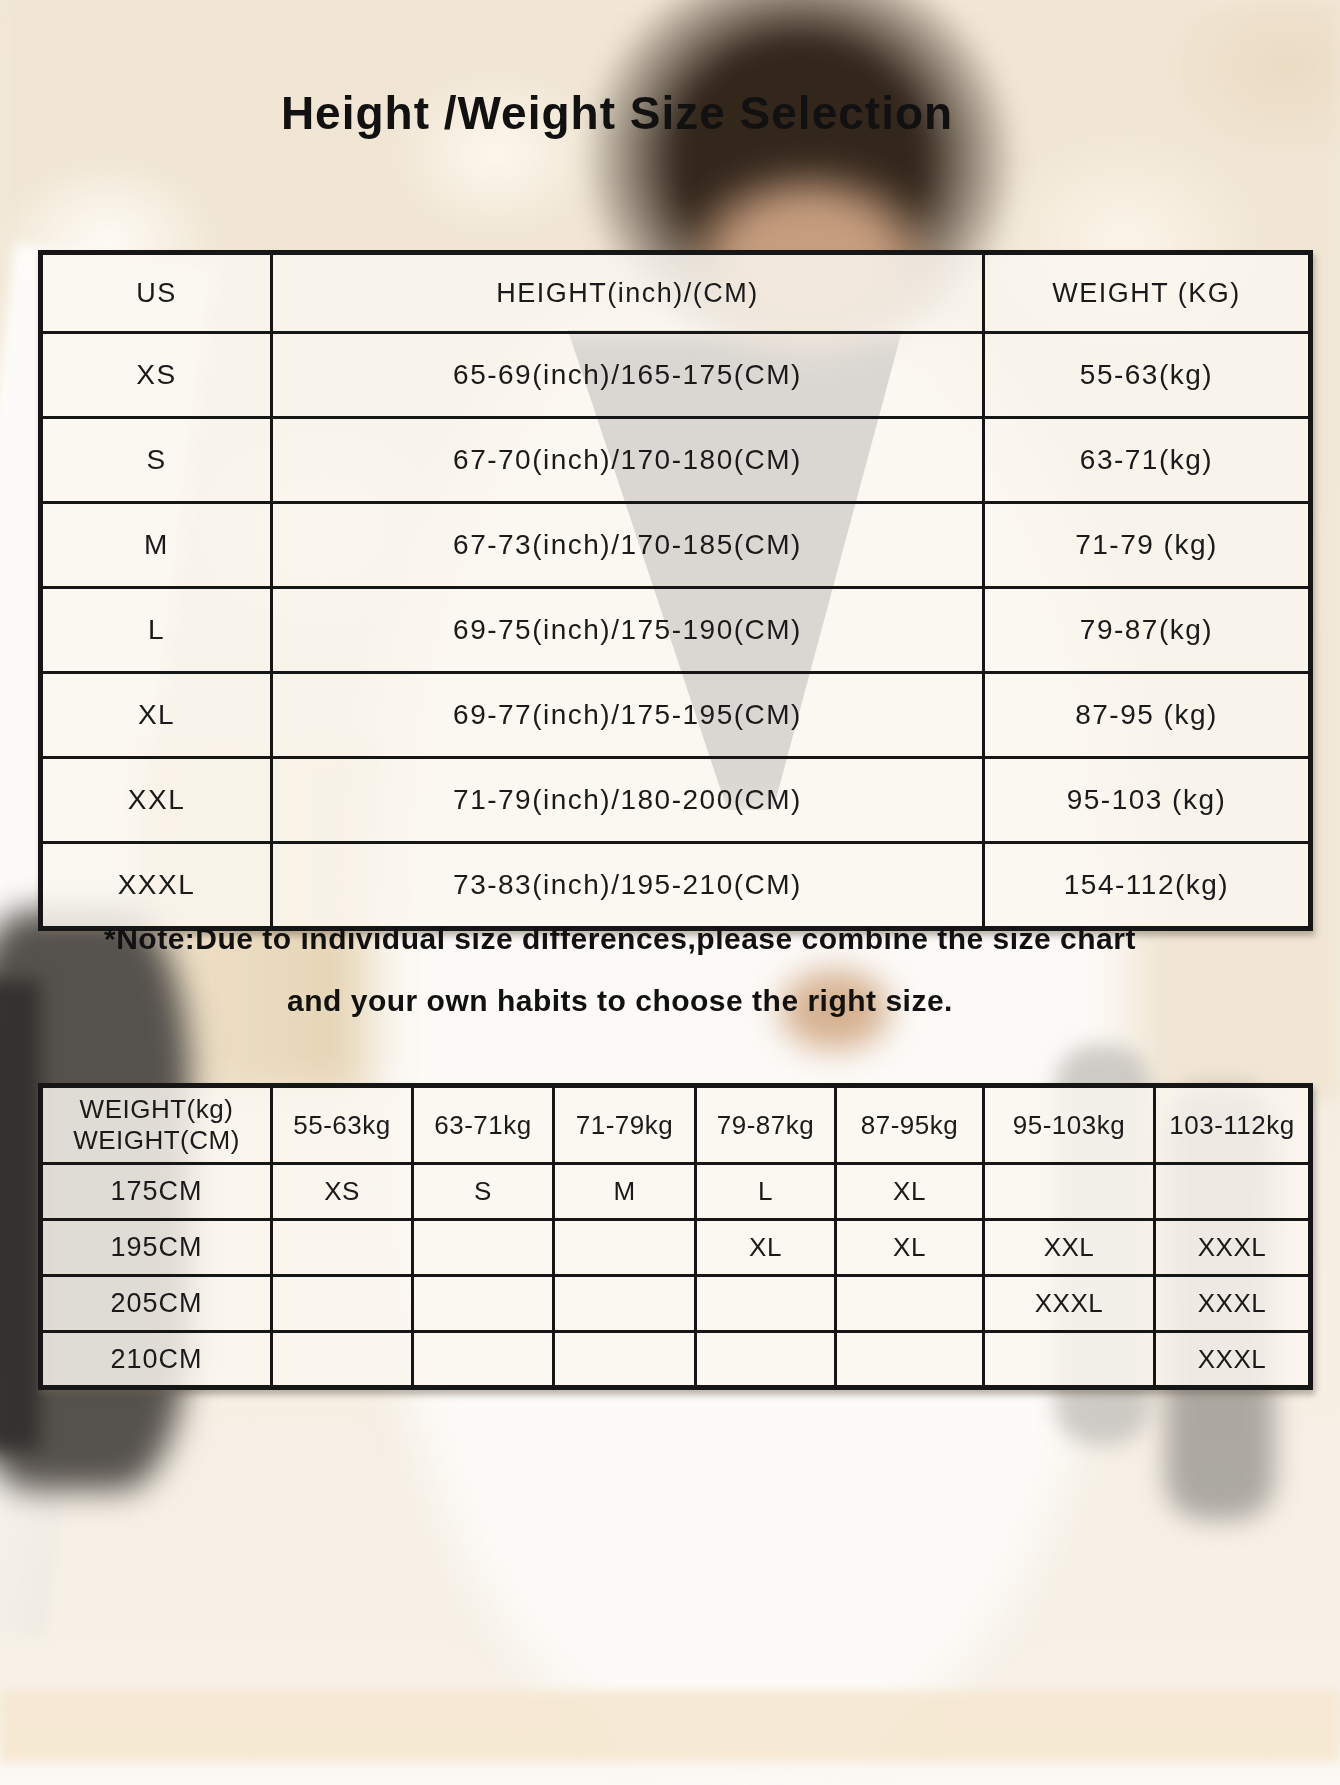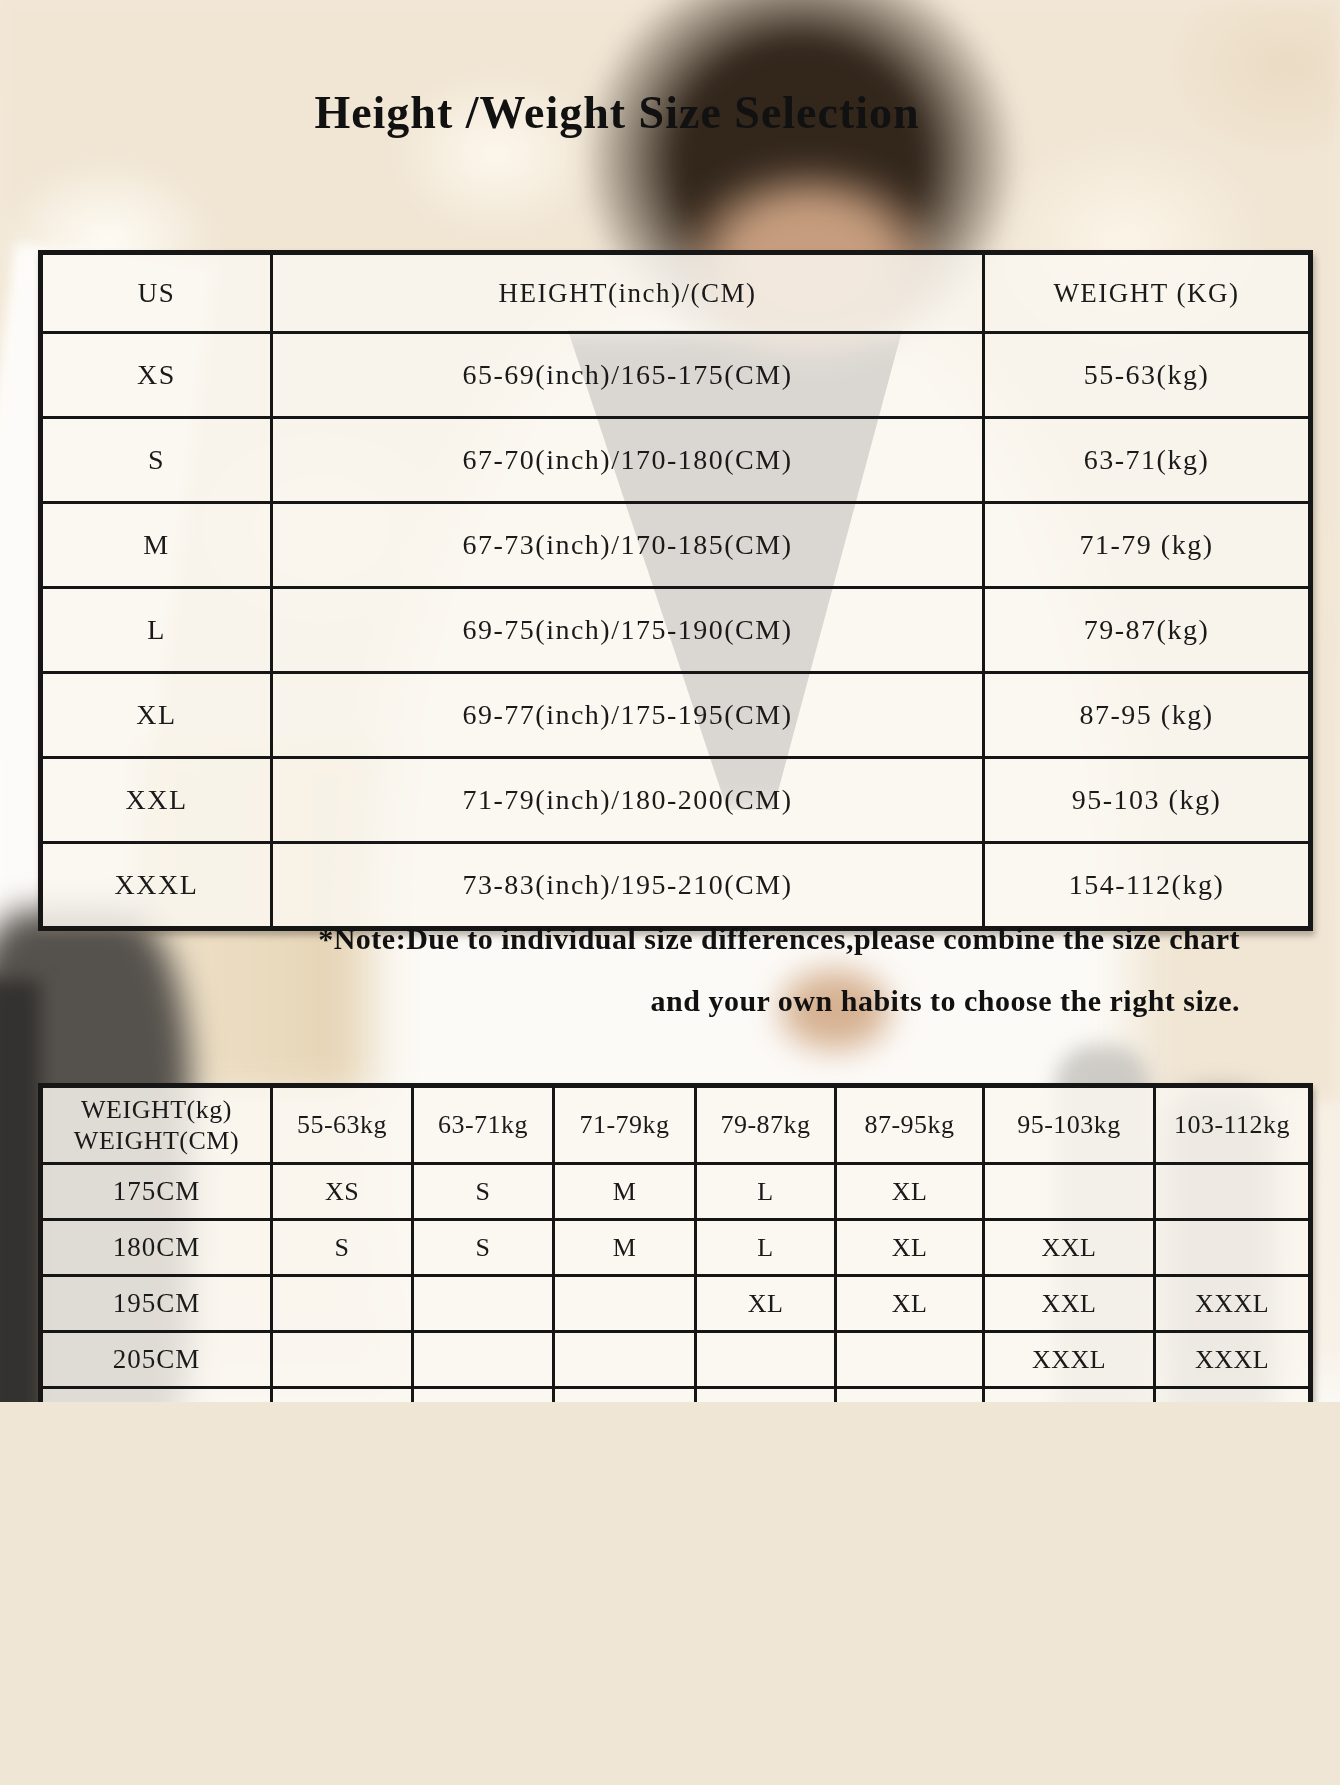--- a/index.html
+++ b/index.html
@@ -4,25 +4,25 @@
 <style>
   :root{
     --text:#1a1a1a;
     --border:#161616;
     --page-bg:#f3ead9;
   }
   html,body{margin:0;padding:0;}
   body{background:#efe6d6;}
   .page{
     position:relative;
-    width:1340px;height:1402px;
+    width:1340px;height:1785px;
     margin:0 auto;
     overflow:hidden;
     background:linear-gradient(180deg,#f2e8d8 0%,#f4ecdf 45%,#f6efe4 78%,#f7f1e8 96%,#fbf9f5 100%);
-    font-family:Liberation Serif, serif;
+    font-family:Liberation Sans, sans-serif;
     color:var(--text);
   }
 
   
   .bg{position:absolute;inset:0;z-index:0;}
   .bg div{position:absolute;}
   .flower-wall{
     left:0;top:0;width:1340px;height:1100px;
     background:
       radial-gradient(160px 120px at 8% 22%, rgba(255,253,247,.95), rgba(255,253,247,0) 70%),
@@ -79,21 +79,21 @@
     color:var(--text);overflow:hidden;white-space:nowrap;
     font-weight:normal;
   }
   .t1{left:38px;top:250px;width:1270px;border:5px solid var(--border);}
   .t1 th,.t1 td{font-size:28px;letter-spacing:1.5px;}
   .t1 thead th{font-size:27px;height:74px;}
   .t1 tbody td{height:80px;}
 
   .note{
     position:absolute;left:0;top:908px;width:1240px;
-    text-align:right;font-size:30px;font-weight:bold;letter-spacing:.5px;
+    text-align:center;font-size:30px;font-weight:bold;letter-spacing:.5px;
     line-height:62px;color:#111;
   }
 
   .t2{left:38px;top:1083px;width:1270px;border:5px solid var(--border);}
   .t2 th,.t2 td{font-size:26px;letter-spacing:.5px;}
   .t2 thead th{height:72px;}
   .t2 tbody tr{height:56px;}
   .t2 tbody th{font-size:27px;letter-spacing:1px;}
   .corner{font-size:25px;line-height:1.2;letter-spacing:0;}
 </style>
@@ -210,30 +210,20 @@
           <th>175CM</th>
           <td>XS</td>
           <td>S</td>
           <td>M</td>
           <td>L</td>
           <td>XL</td>
           <td></td>
           <td></td>
         </tr>
         <tr>
-          <th>180CM</th>
-          <td>S</td>
-          <td>S</td>
-          <td>M</td>
-          <td>L</td>
-          <td>XL</td>
-          <td>XXL</td>
-          <td></td>
-        </tr>
-        <tr>
           <th>195CM</th>
           <td></td>
           <td></td>
           <td></td>
           <td>XL</td>
           <td>XL</td>
           <td>XXL</td>
           <td>XXXL</td>
         </tr>
         <tr>

